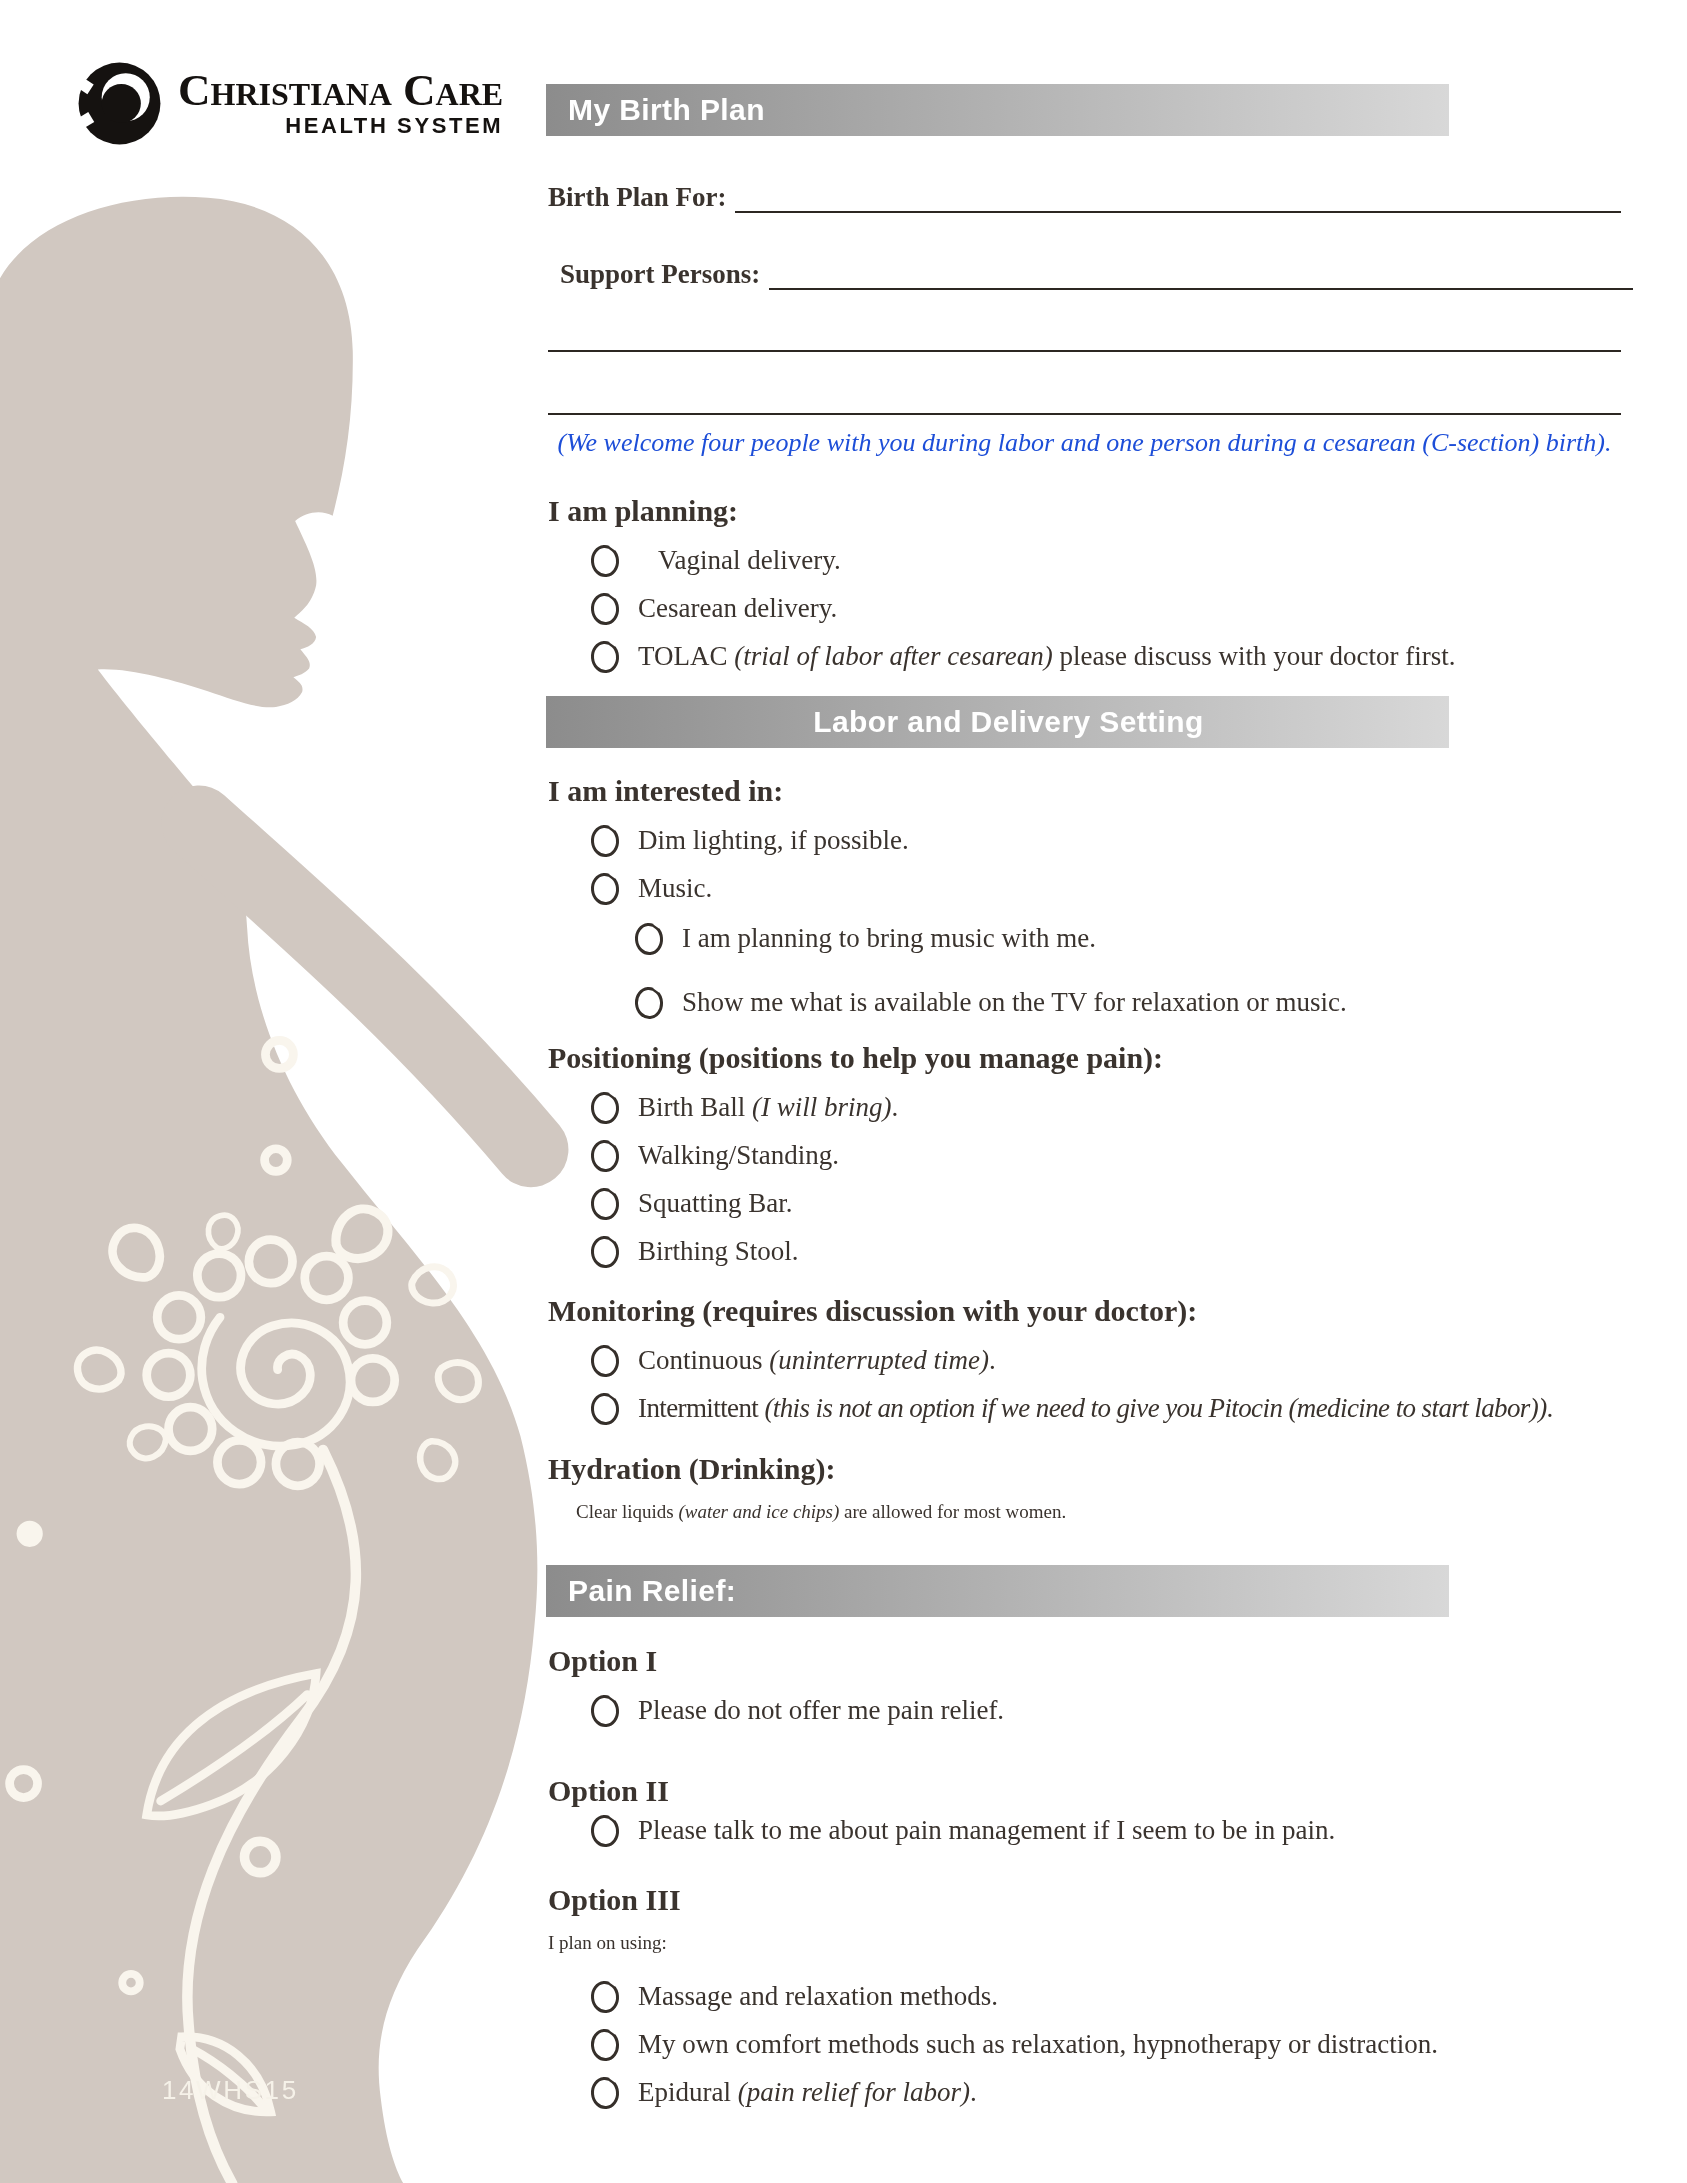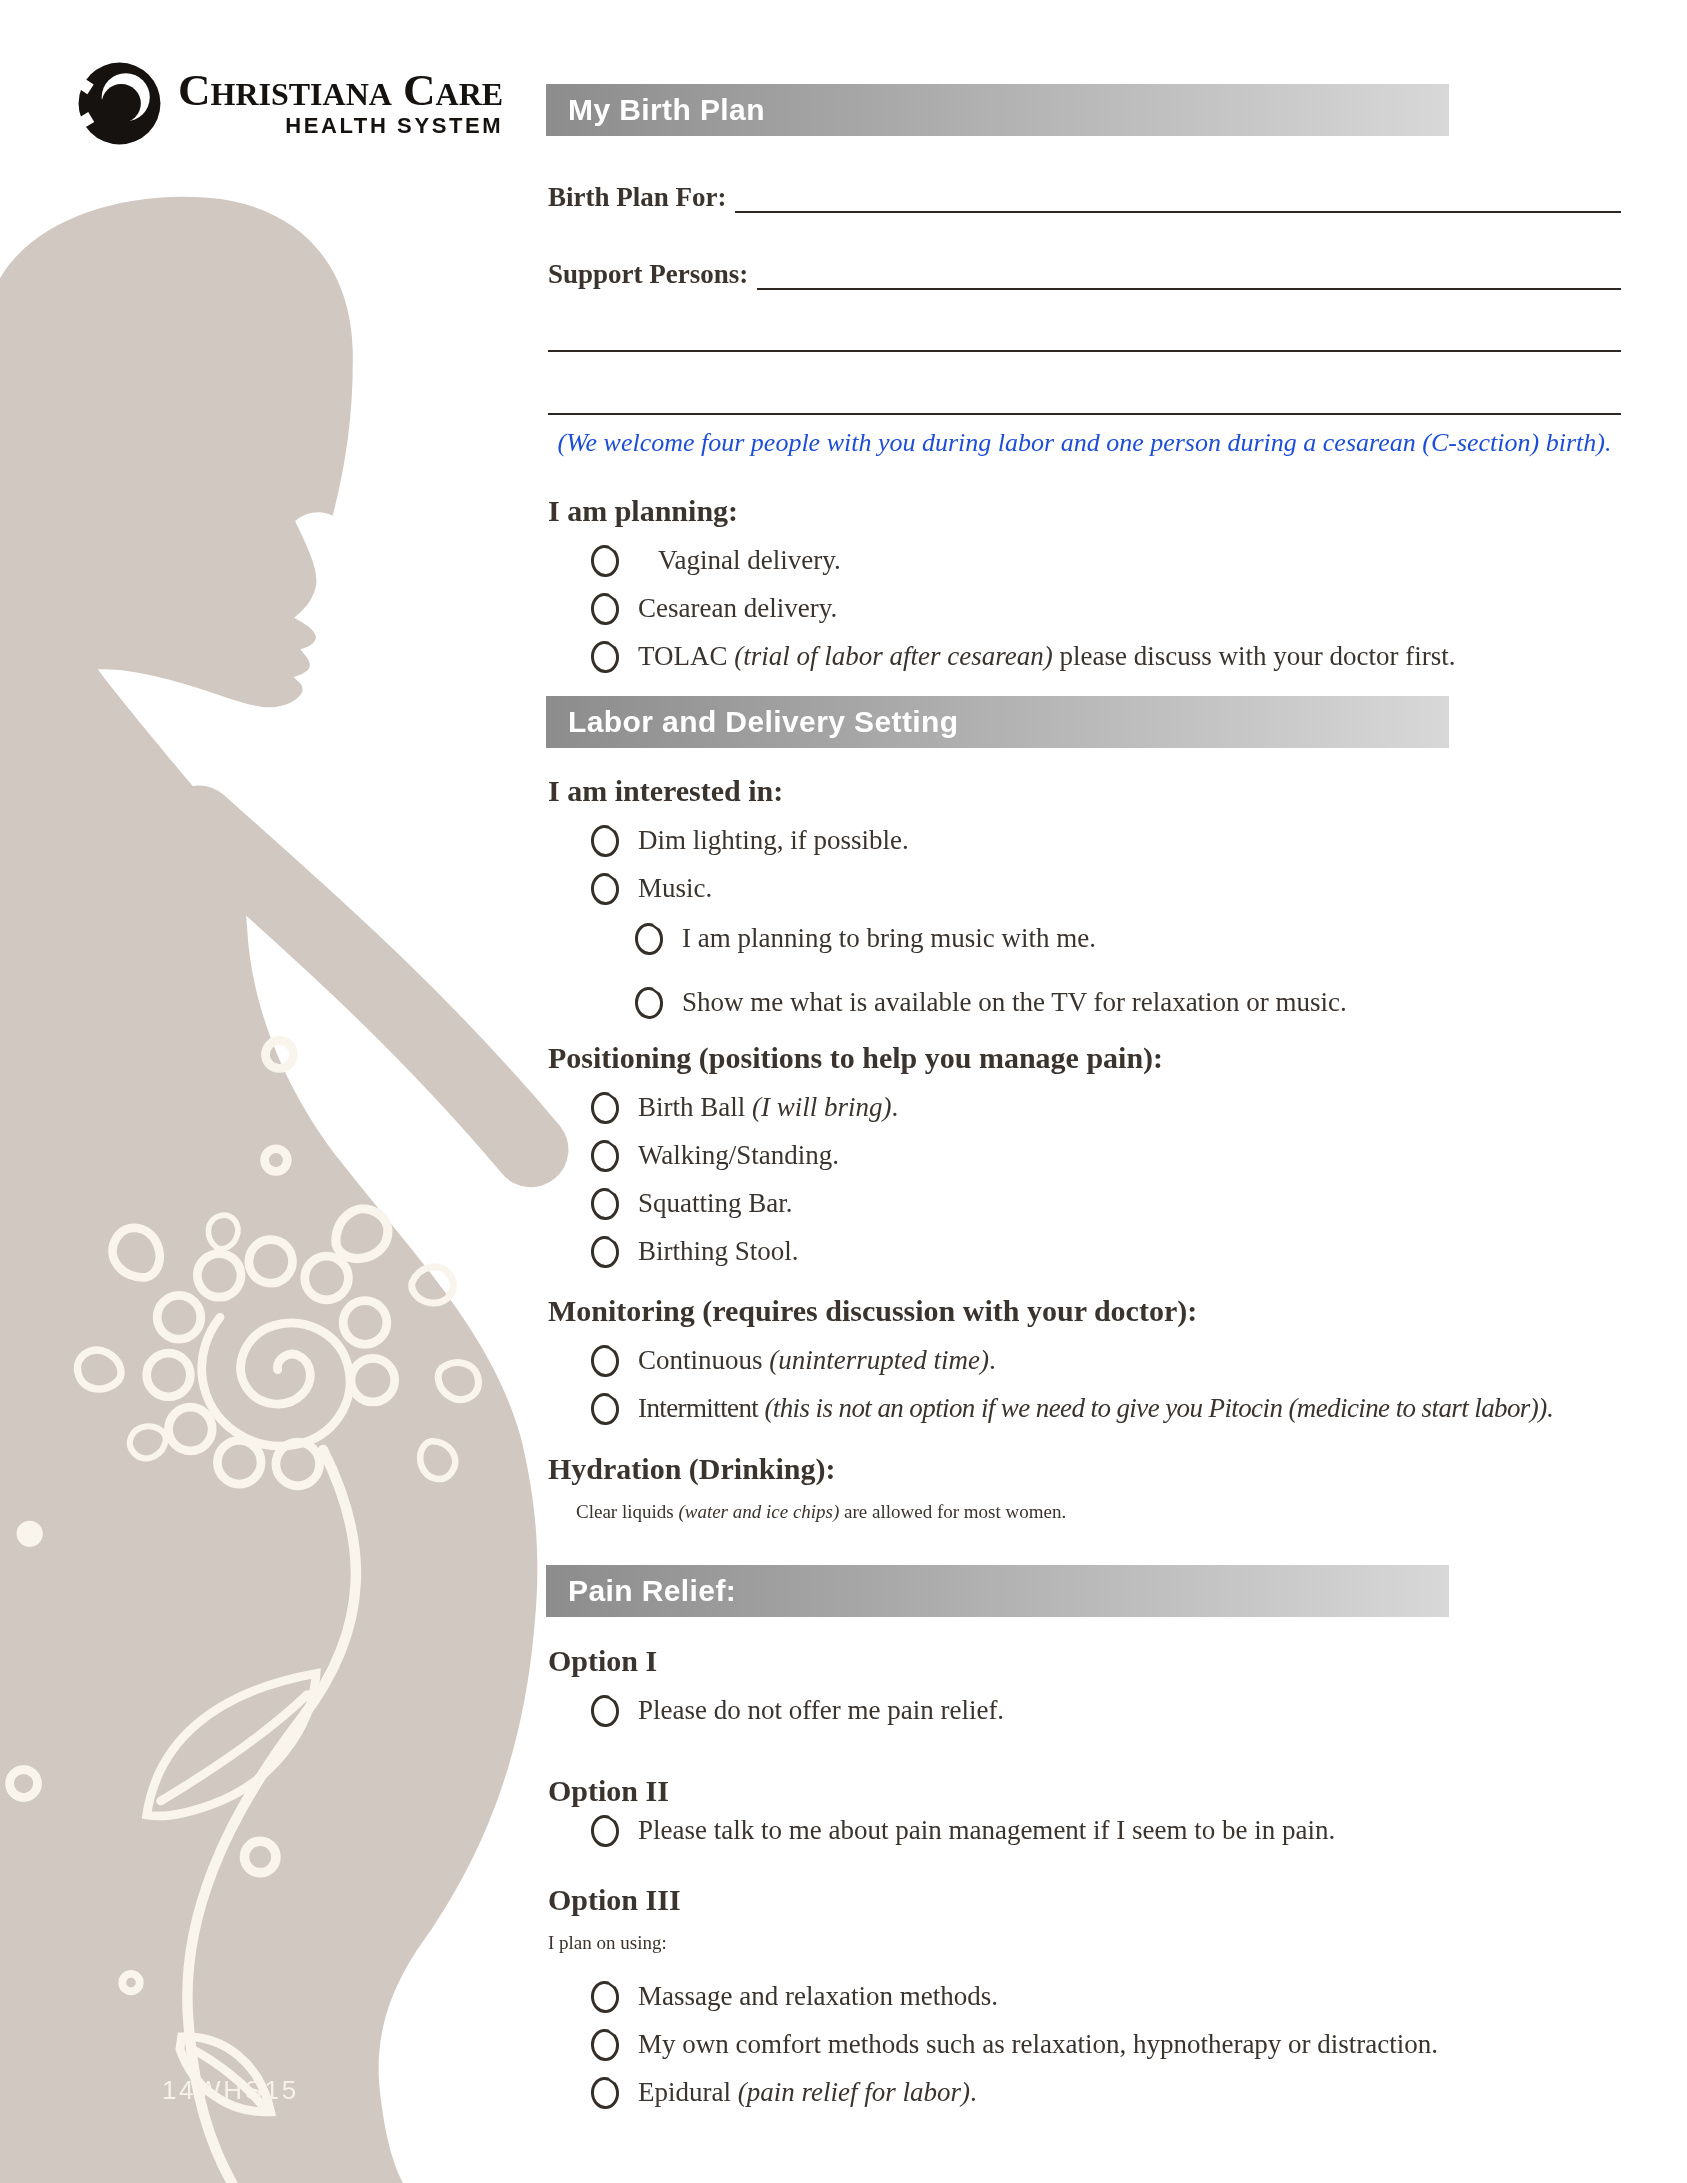--- a/index.html
+++ b/index.html
@@ -123,21 +123,21 @@
       <div class="logo-sub">HEALTH SYSTEM</div>
     </div>
   </div>
 
   <div class="bar" style="top:84px;">My Birth Plan</div>
 
   <div class="field" style="top:175px;">
     <span class="flabel">Birth Plan For:</span>
     <span class="fline"></span>
   </div>
-  <div class="field" style="top:252px;">
+  <div class="field" style="top:252px;margin-left:12px;">
     <span class="flabel">Support Persons:</span>
     <span class="fline"></span>
   </div>
   <div class="uline" style="top:350px;"></div>
   <div class="uline" style="top:413px;"></div>
   <div class="note" style="top:428px;">(We welcome four people with you during labor and one person during a cesarean (C-section) birth).</div>
 
   <div class="h" style="top:494px;">I am planning:</div>
 
   <div class="opt" style="left:591px;top:543px;gap:20px;">
@@ -146,21 +146,21 @@
   </div>
   <div class="opt" style="left:591px;top:591px;">
     <span class="radio"></span>
     <span><span>Cesarean delivery.</span></span>
   </div>
   <div class="opt" style="left:591px;top:639px;">
     <span class="radio"></span>
     <span><span>TOLAC </span><span class="it">(trial of labor after cesarean)</span><span> please discuss with your doctor first.</span></span>
   </div>
 
-  <div class="bar" style="top:696px;">Labor and Delivery Setting</div>
+  <div class="bar" style="top:696px;text-align:center;">Labor and Delivery Setting</div>
 
   <div class="h" style="top:774px;">I am interested in:</div>
 
   <div class="opt" style="left:591px;top:823px;">
     <span class="radio"></span>
     <span><span>Dim lighting, if possible.</span></span>
   </div>
   <div class="opt" style="left:591px;top:871px;">
     <span class="radio"></span>
     <span><span>Music.</span></span>

